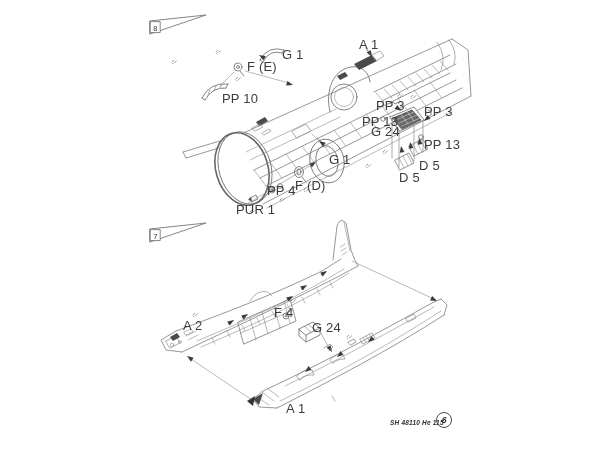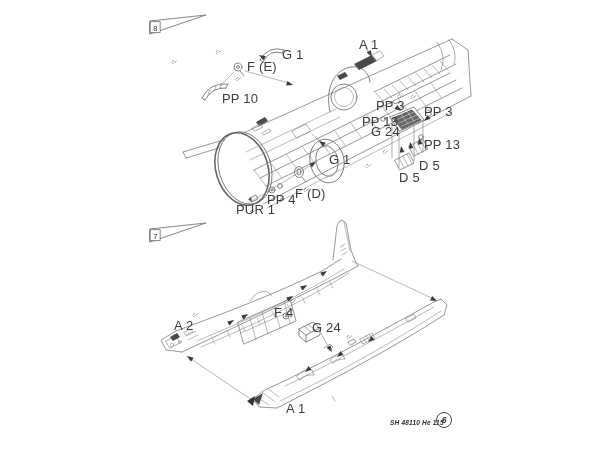--- a/index.html
+++ b/index.html
@@ -268,25 +268,25 @@
   <span class="plabel" style="left:247px;top:60px">F (E)</span>
   <span class="plabel" style="left:222px;top:92px">PP 10</span>
   <span class="plabel" style="left:376px;top:99px">PP 3</span>
   <span class="plabel" style="left:424px;top:105px">PP 3</span>
   <span class="plabel" style="left:362px;top:115px">PP 13</span>
   <span class="plabel" style="left:371px;top:125px">G 24</span>
   <span class="plabel" style="left:424px;top:138px">PP 13</span>
   <span class="plabel" style="left:419px;top:159px">D 5</span>
   <span class="plabel" style="left:399px;top:171px">D 5</span>
   <span class="plabel" style="left:329px;top:153px">G 1</span>
-  <span class="plabel" style="left:295px;top:187px">F (D)</span>
-  <span class="plabel" style="left:267px;top:193px">PP 4</span>
+  <span class="plabel" style="left:295px;top:179px">F (D)</span>
+  <span class="plabel" style="left:267px;top:184px">PP 4</span>
   <span class="plabel" style="left:236px;top:203px">PUR 1</span>
 
-  <span class="plabel" style="left:174px;top:319px">A 2</span>
+  <span class="plabel" style="left:183px;top:319px">A 2</span>
   <span class="plabel" style="left:274px;top:306px">F 4</span>
   <span class="plabel" style="left:312px;top:321px">G 24</span>
   <span class="plabel" style="left:286px;top:402px">A 1</span>
 
   <span class="footer-code">SH 48110 He 115</span>
   <span class="page-circle">
     <span>6</span>
   </span>
 
 </div>

